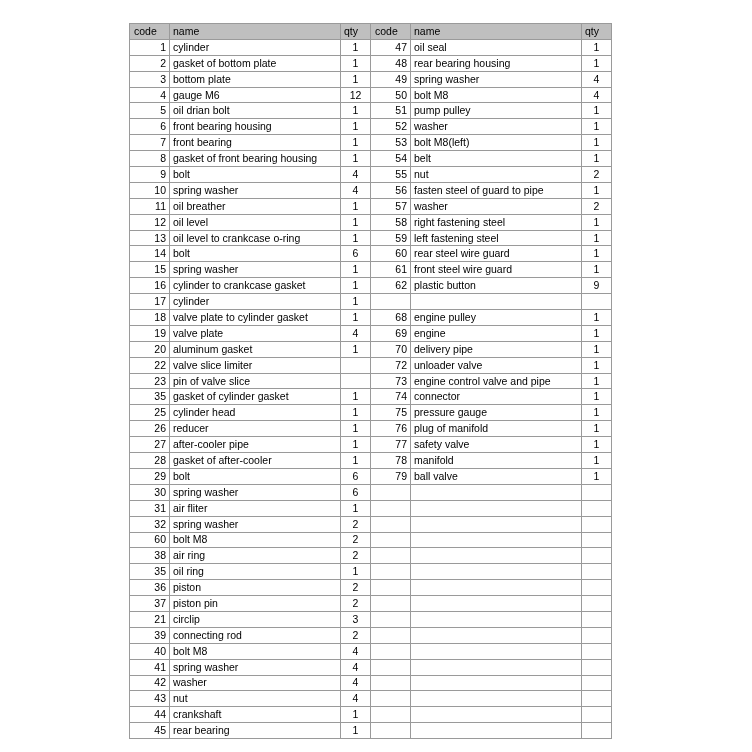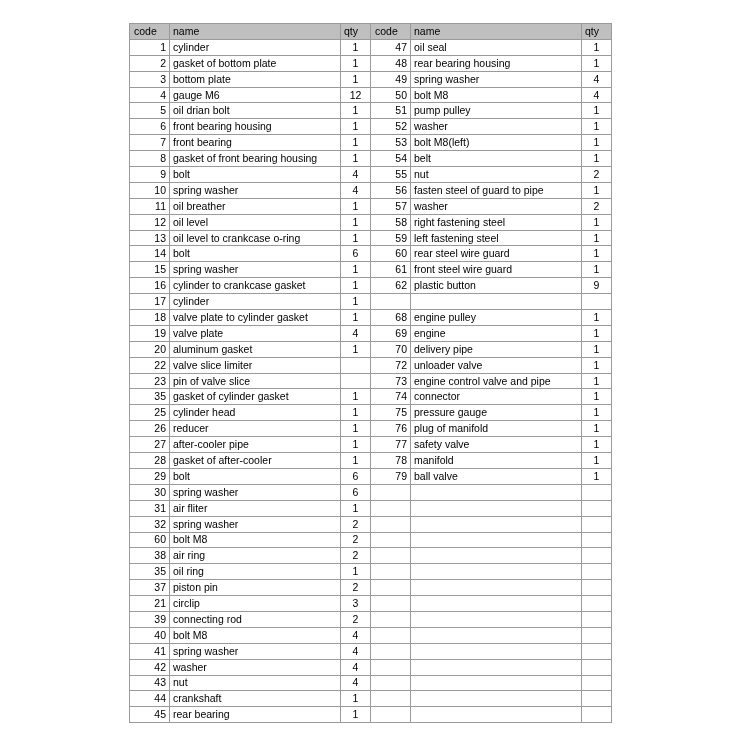--- a/index.html
+++ b/index.html
@@ -341,20 +341,28 @@
         </tr>
         <tr>
           <td class="code">35</td>
           <td class="name">oil ring</td>
           <td class="qty">1</td>
           <td class="code blank"></td>
           <td class="name blank"></td>
           <td class="qty blank"></td>
         </tr>
         <tr>
+          <td class="code">36</td>
+          <td class="name">piston</td>
+          <td class="qty">2</td>
+          <td class="code blank"></td>
+          <td class="name blank"></td>
+          <td class="qty blank"></td>
+        </tr>
+        <tr>
           <td class="code">37</td>
           <td class="name">piston pin</td>
           <td class="qty">2</td>
           <td class="code blank"></td>
           <td class="name blank"></td>
           <td class="qty blank"></td>
         </tr>
         <tr>
           <td class="code">21</td>
           <td class="name">circlip</td>

